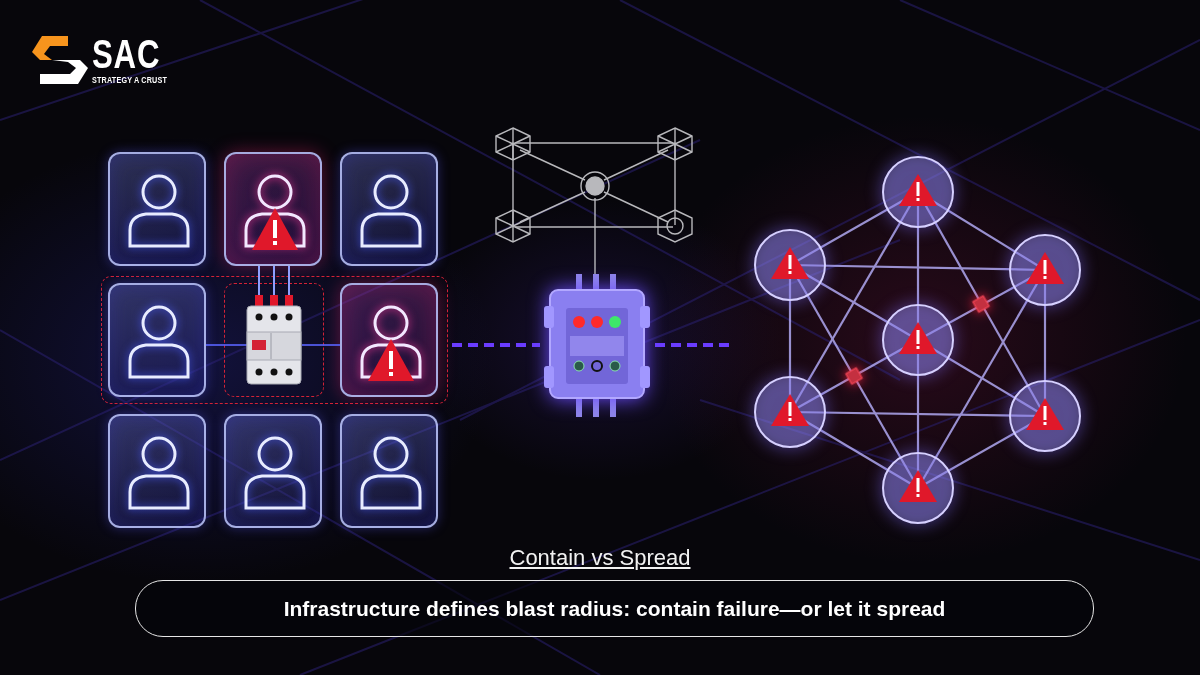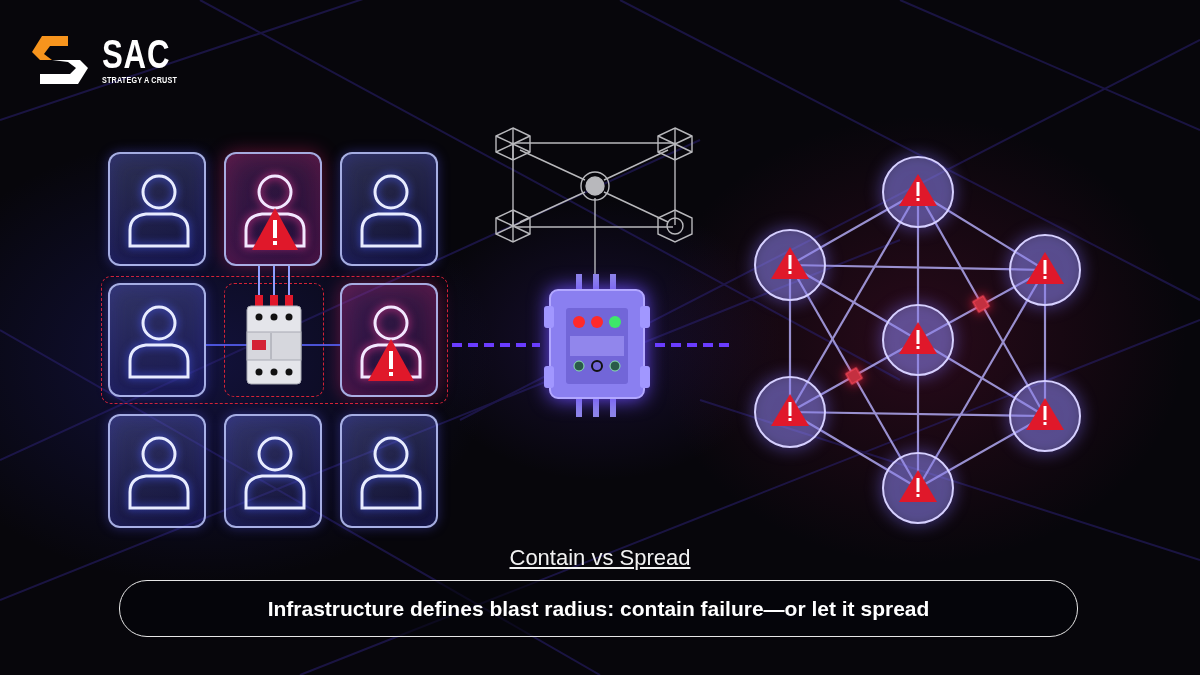--- a/index.html
+++ b/index.html
@@ -5,36 +5,36 @@
   * { box-sizing: border-box; margin: 0; padding: 0; }
   html, body { width: 1200px; height: 675px; overflow: hidden; background: #07060b; }
   body { position: relative; font-family: "Liberation Sans", sans-serif; color: #fff; }
   .bg { position: absolute; inset: 0;
     background:
       radial-gradient(ellipse 420px 320px at 200px 360px, rgba(40,40,150,0.35), transparent 70%),
       radial-gradient(ellipse 380px 320px at 920px 340px, rgba(120,20,60,0.30), transparent 70%),
       radial-gradient(ellipse 260px 200px at 600px 340px, rgba(70,40,160,0.25), transparent 70%),
       #07060b; }
   .grid { position: absolute; inset: 0; }
-  .logo { position: absolute; left: 30px; top: 30px; display: flex; align-items: center; gap: 12px; }
+  .logo { position: absolute; left: 30px; top: 30px; display: flex; align-items: center; gap: 2px; }
   .logo-mark { width: 60px; height: 60px; }
   .logo-text { display: flex; flex-direction: column; }
   .logo-title { font-family: "Liberation Sans", sans-serif; font-weight: bold; font-size: 40px; line-height: 38px; letter-spacing: 1px; transform: scaleX(0.78); transform-origin: left; }
   .logo-sub { font-size: 8.5px; font-weight: bold; letter-spacing: 0.2px; transform: scaleX(0.85); transform-origin: left; margin-top: 2px; }
 
   .tile { position: absolute; width: 98px; height: 114px; border-radius: 12px;
     border: 2px solid rgba(190,200,255,0.85);
     background: linear-gradient(160deg, rgba(120,130,220,0.35), rgba(30,30,110,0.35));
     box-shadow: 0 0 12px rgba(90,90,255,0.35), inset 0 0 20px rgba(60,60,220,0.25); }
   .tile.alert { background: linear-gradient(160deg, rgba(140,60,160,0.35), rgba(60,20,90,0.45)); box-shadow: 0 0 18px rgba(255,40,120,0.35), inset 0 0 30px rgba(255,40,120,0.25); }
   .tile svg { position: absolute; left: 0; top: 0; }
   .zone { position: absolute; border: 1.5px dashed #d42236; border-radius: 10px; }
 
   .caption { position: absolute; left: 0; width: 1200px; top: 545px; text-align: center; font-size: 22px; color: #f2f2f2; text-decoration: underline; }
-  .banner { position: absolute; left: 119px; top: 580px; width: 959px; height: 57px; border: 1.5px solid #e6e6e6; border-radius: 28px; background: rgba(5,5,10,0.65); display: flex; align-items: center; justify-content: center; }
+  .banner { position: absolute; left: 135px; top: 580px; width: 959px; height: 57px; border: 1.5px solid #e6e6e6; border-radius: 28px; background: rgba(5,5,10,0.65); display: flex; align-items: center; justify-content: center; }
   .banner-text { font-size: 21px; font-weight: bold; color: #fff; }
   svg.scene { position: absolute; left: 0; top: 0; }
 </style>
 </head>
 <body>
 
 <div class="bg"></div>
 
 <svg class="grid" width="1200" height="675">
   <g stroke="#2a2070" stroke-width="2" opacity="0.55" fill="none">

